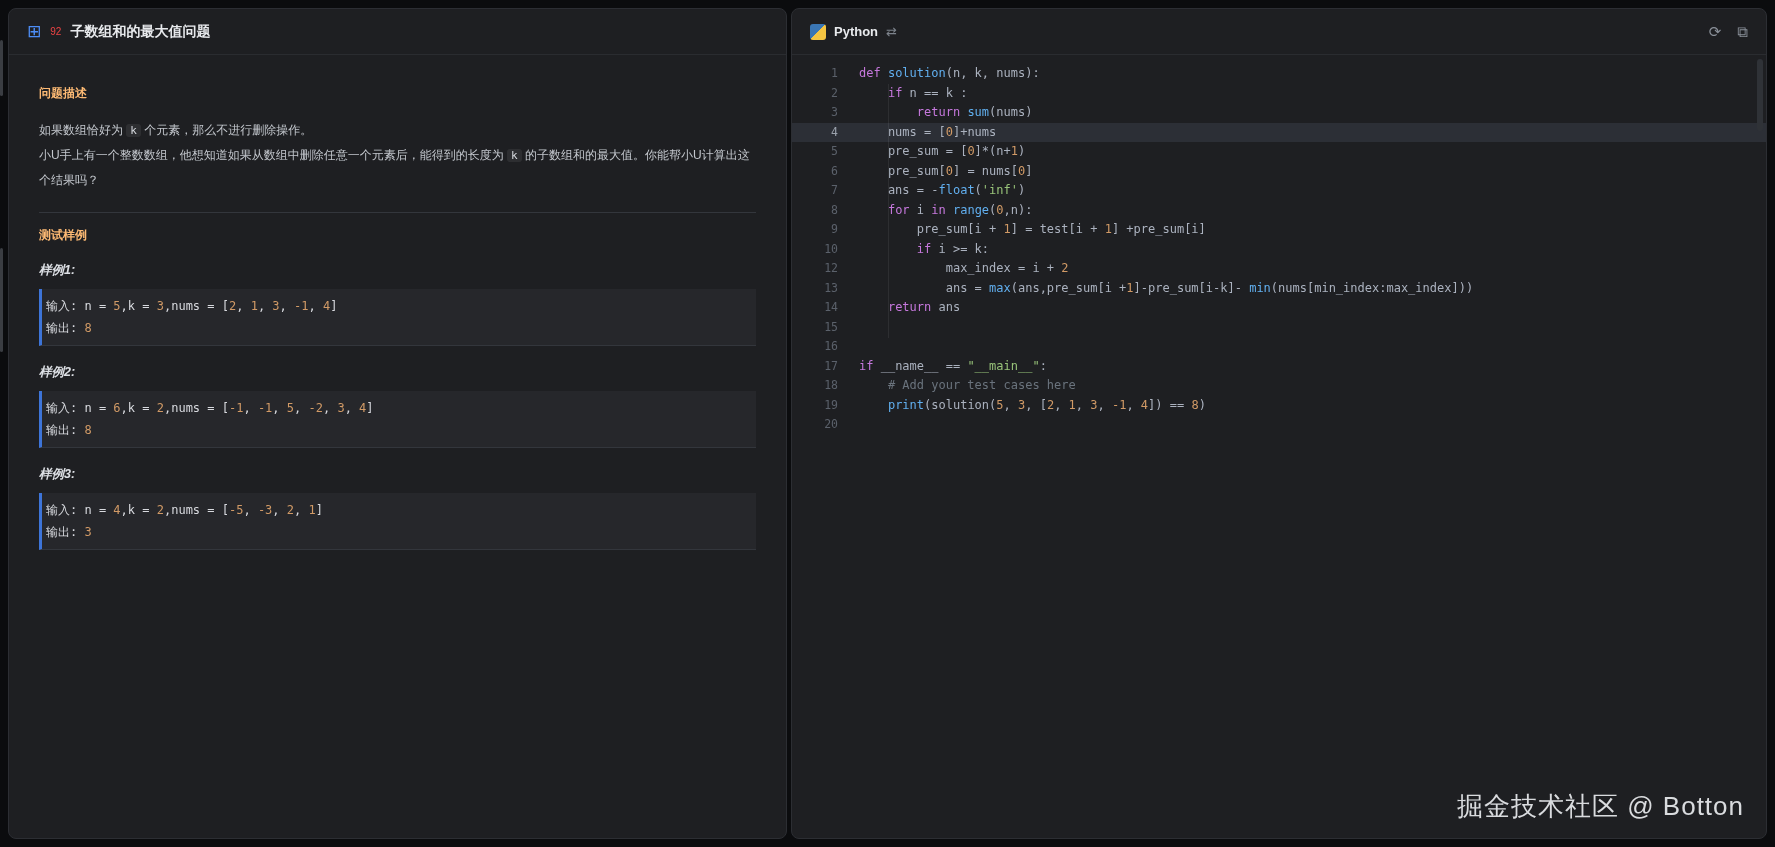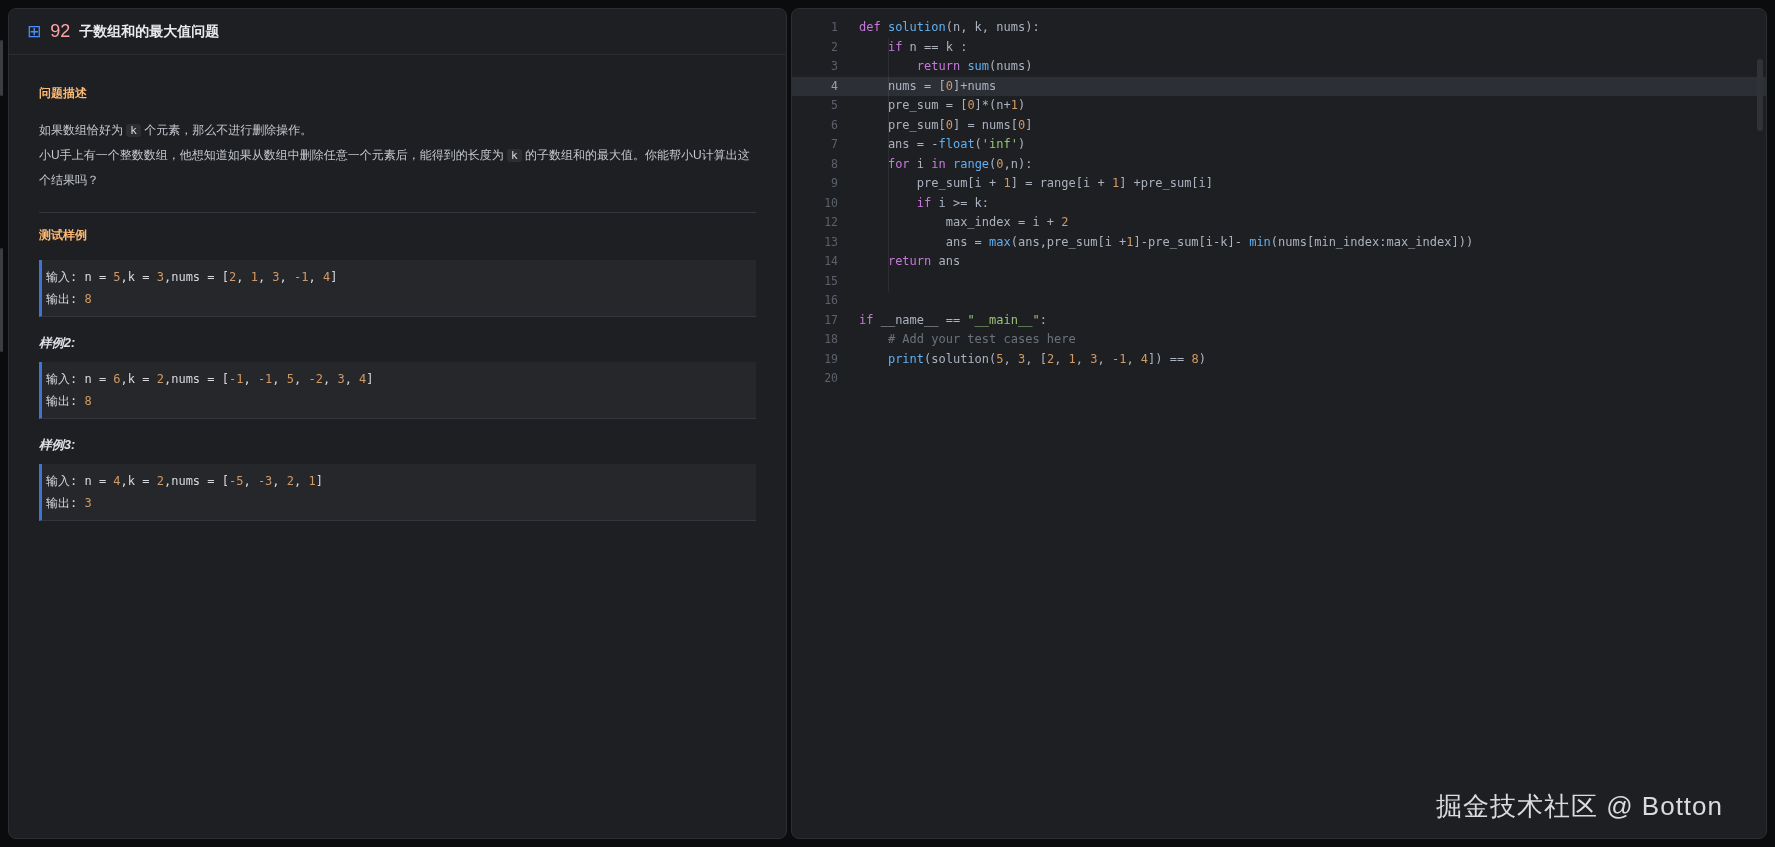--- a/index.html
+++ b/index.html
@@ -15,21 +15,21 @@
     position:relative; overflow:hidden; height:831px;
   }
   .panel.left { width:779px; flex:none; }
   .panel.right { flex:1; }
 
   .panel-header {
     height:46px; display:flex; align-items:center; gap:9px;
     padding:0 18px; border-bottom:1px solid #2a2c30;
   }
   .grid-icon { color:#4d8df6; font-size:17px; line-height:1; }
-  .prob-num { color:#fca5a5; font-size:18px; }
+  .prob-num { color:#ef4444; font-size:10px; }
   .prob-title { color:#e8eaed; font-size:14px; font-weight:bold; }
 
   .problem-content { padding:16px 30px 30px 30px; }
   h2.section { color:#fdba74; font-size:12px; font-weight:bold; margin:14px 0 16px; }
   .desc { color:#c3c7cd; font-size:12px; line-height:24px; }
   .tok-body { color:inherit; }
   .tok-icode {
     font-family:"DejaVu Sans Mono","Liberation Mono",monospace;
     background:rgba(255,255,255,0.07); padding:0 4px; border-radius:3px;
     font-size:11px; color:#d6d9de;
@@ -77,21 +77,21 @@
   .code-line.hl .ln { color:#9aa1ab; }
   .code-text { padding-left:21px; color:#abb2bf; }
   .indent-guide { position:absolute; left:96px; width:1px; background:rgba(255,255,255,0.07); }
 
   .editor-scrollbar {
     position:absolute; top:50px; right:3px; width:6px; height:72px;
     background:#2f3237; border-radius:3px;
   }
 
   .watermark {
-    position:absolute; right:43px; bottom:14px;
+    position:absolute; right:22px; bottom:14px;
     color:#d9dbde; font-size:26px; letter-spacing:1px;
   }
 
   .page-scroll-seg { position:absolute; left:0; width:3px; background:#3a3d42; border-radius:2px; }
   #page-scroll-seg-1 { top:40px; height:56px; }
   #page-scroll-seg-2 { top:248px; height:104px; }
 </style>
 </head>
 <body>
 
@@ -108,50 +108,60 @@
     </div>
     <div class="problem-content">
       <h2 class="section">问题描述</h2>
       <div class="desc" id="description-lines">
           <div><span class="tok-body">如果数组恰好为 </span><span class="tok-icode">k</span><span class="tok-body"> 个元素，那么不进行删除操作。</span></div>
           <div><span class="tok-body">小U手上有一个整数数组，他想知道如果从数组中删除任意一个元素后，能得到的长度为 </span><span class="tok-icode">k</span><span class="tok-body"> 的子数组和的最大值。你能帮小U计算出这个结果吗？</span></div>
         </div>
       <hr class="divider">
       <h2 class="section">测试样例</h2>
       <div id="samples">
+          <div class="sample-label">样例1:</div>
           <div class="sample-block">
             <div class="sample-line"><span class="tok-txt">输入: n = </span><span class="tok-num">5</span><span class="tok-txt">,k = </span><span class="tok-num">3</span><span class="tok-txt">,nums = [</span><span class="tok-num">2</span><span class="tok-txt">, </span><span class="tok-num">1</span><span class="tok-txt">, </span><span class="tok-num">3</span><span class="tok-txt">, </span><span class="tok-num">-1</span><span class="tok-txt">, </span><span class="tok-num">4</span><span class="tok-txt">]</span></div>
             <div class="sample-line"><span class="tok-txt">输出: </span><span class="tok-num">8</span></div>
           </div>
           <div class="sample-label">样例2:</div>
           <div class="sample-block">
             <div class="sample-line"><span class="tok-txt">输入: n = </span><span class="tok-num">6</span><span class="tok-txt">,k = </span><span class="tok-num">2</span><span class="tok-txt">,nums = [</span><span class="tok-num">-1</span><span class="tok-txt">, </span><span class="tok-num">-1</span><span class="tok-txt">, </span><span class="tok-num">5</span><span class="tok-txt">, </span><span class="tok-num">-2</span><span class="tok-txt">, </span><span class="tok-num">3</span><span class="tok-txt">, </span><span class="tok-num">4</span><span class="tok-txt">]</span></div>
             <div class="sample-line"><span class="tok-txt">输出: </span><span class="tok-num">8</span></div>
           </div>
           <div class="sample-label">样例3:</div>
           <div class="sample-block">
             <div class="sample-line"><span class="tok-txt">输入: n = </span><span class="tok-num">4</span><span class="tok-txt">,k = </span><span class="tok-num">2</span><span class="tok-txt">,nums = [</span><span class="tok-num">-5</span><span class="tok-txt">, </span><span class="tok-num">-3</span><span class="tok-txt">, </span><span class="tok-num">2</span><span class="tok-txt">, </span><span class="tok-num">1</span><span class="tok-txt">]</span></div>
             <div class="sample-line"><span class="tok-txt">输出: </span><span class="tok-num">3</span></div>
           </div>
         </div>
     </div>
   </div>
 
   <div class="panel right">
+    <div class="panel-header editor-header">
+      <span class="py-icon"></span>
+      <span class="lang">Python</span>
+      <span class="swap-icon">⇄</span>
+      <div class="header-actions">
+        <span>⟳</span>
+        <span>⧉</span>
+      </div>
+    </div>
     <div class="code-area" id="code-area">
       <div class="indent-guide" id="indent-guide" style="top: 29px; height: 254px;"></div>
     <div class="code-line"><span class="ln">1</span><span class="code-text"><span class="tok-kw">def</span><span class="tok-txt"> </span><span class="tok-fn">solution</span><span class="tok-txt">(n, k, nums):</span></span></div>
         <div class="code-line"><span class="ln">2</span><span class="code-text"><span class="tok-txt">    </span><span class="tok-kw">if</span><span class="tok-txt"> n == k :</span></span></div>
         <div class="code-line"><span class="ln">3</span><span class="code-text"><span class="tok-txt">        </span><span class="tok-kw">return</span><span class="tok-txt"> </span><span class="tok-fn">sum</span><span class="tok-txt">(nums)</span></span></div>
         <div class="code-line hl"><span class="ln">4</span><span class="code-text"><span class="tok-txt">    nums = [</span><span class="tok-num">0</span><span class="tok-txt">]+nums</span></span></div>
         <div class="code-line"><span class="ln">5</span><span class="code-text"><span class="tok-txt">    pre_sum = [</span><span class="tok-num">0</span><span class="tok-txt">]*(n+</span><span class="tok-num">1</span><span class="tok-txt">)</span></span></div>
         <div class="code-line"><span class="ln">6</span><span class="code-text"><span class="tok-txt">    pre_sum[</span><span class="tok-num">0</span><span class="tok-txt">] = nums[</span><span class="tok-num">0</span><span class="tok-txt">]</span></span></div>
         <div class="code-line"><span class="ln">7</span><span class="code-text"><span class="tok-txt">    ans = -</span><span class="tok-fn">float</span><span class="tok-txt">(</span><span class="tok-str">'inf'</span><span class="tok-txt">)</span></span></div>
         <div class="code-line"><span class="ln">8</span><span class="code-text"><span class="tok-txt">    </span><span class="tok-kw">for</span><span class="tok-txt"> i </span><span class="tok-kw">in</span><span class="tok-txt"> </span><span class="tok-fn">range</span><span class="tok-txt">(</span><span class="tok-num">0</span><span class="tok-txt">,n):</span></span></div>
-        <div class="code-line"><span class="ln">9</span><span class="code-text"><span class="tok-txt">        pre_sum[i + </span><span class="tok-num">1</span><span class="tok-txt">] = range[i + </span><span class="tok-num">1</span><span class="tok-txt">] +pre_sum[i]</span></span></div>
+        <div class="code-line"><span class="ln">9</span><span class="code-text"><span class="tok-txt">        pre_sum[i + </span><span class="tok-num">1</span><span class="tok-txt">] = test[i + </span><span class="tok-num">1</span><span class="tok-txt">] +pre_sum[i]</span></span></div>
         <div class="code-line"><span class="ln">10</span><span class="code-text"><span class="tok-txt">        </span><span class="tok-kw">if</span><span class="tok-txt"> i &gt;= k:</span></span></div>
         <div class="code-line"><span class="ln">12</span><span class="code-text"><span class="tok-txt">            max_index = i + </span><span class="tok-num">2</span></span></div>
         <div class="code-line"><span class="ln">13</span><span class="code-text"><span class="tok-txt">            ans = </span><span class="tok-fn">max</span><span class="tok-txt">(ans,pre_sum[i +</span><span class="tok-num">1</span><span class="tok-txt">]-pre_sum[i-k]- </span><span class="tok-fn">min</span><span class="tok-txt">(nums[min_index:max_index]))</span></span></div>
         <div class="code-line"><span class="ln">14</span><span class="code-text"><span class="tok-txt">    </span><span class="tok-kw">return</span><span class="tok-txt"> ans</span></span></div>
         <div class="code-line"><span class="ln">15</span><span class="code-text"></span></div>
         <div class="code-line"><span class="ln">16</span><span class="code-text"></span></div>
         <div class="code-line"><span class="ln">17</span><span class="code-text"><span class="tok-kw">if</span><span class="tok-txt"> __name__ == </span><span class="tok-str">"__main__"</span><span class="tok-txt">:</span></span></div>
         <div class="code-line"><span class="ln">18</span><span class="code-text"><span class="tok-cmt">    # Add your test cases here</span></span></div>
         <div class="code-line"><span class="ln">19</span><span class="code-text"><span class="tok-txt">    </span><span class="tok-fn">print</span><span class="tok-txt">(solution(</span><span class="tok-num">5</span><span class="tok-txt">, </span><span class="tok-num">3</span><span class="tok-txt">, [</span><span class="tok-num">2</span><span class="tok-txt">, </span><span class="tok-num">1</span><span class="tok-txt">, </span><span class="tok-num">3</span><span class="tok-txt">, </span><span class="tok-num">-1</span><span class="tok-txt">, </span><span class="tok-num">4</span><span class="tok-txt">]) == </span><span class="tok-num">8</span><span class="tok-txt">)</span></span></div>
         <div class="code-line"><span class="ln">20</span><span class="code-text"></span></div>

